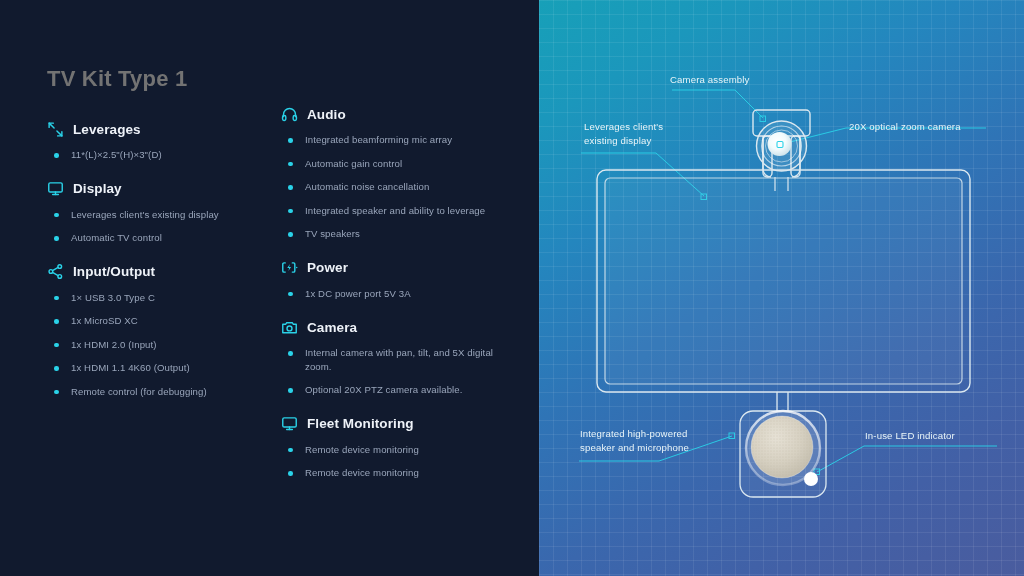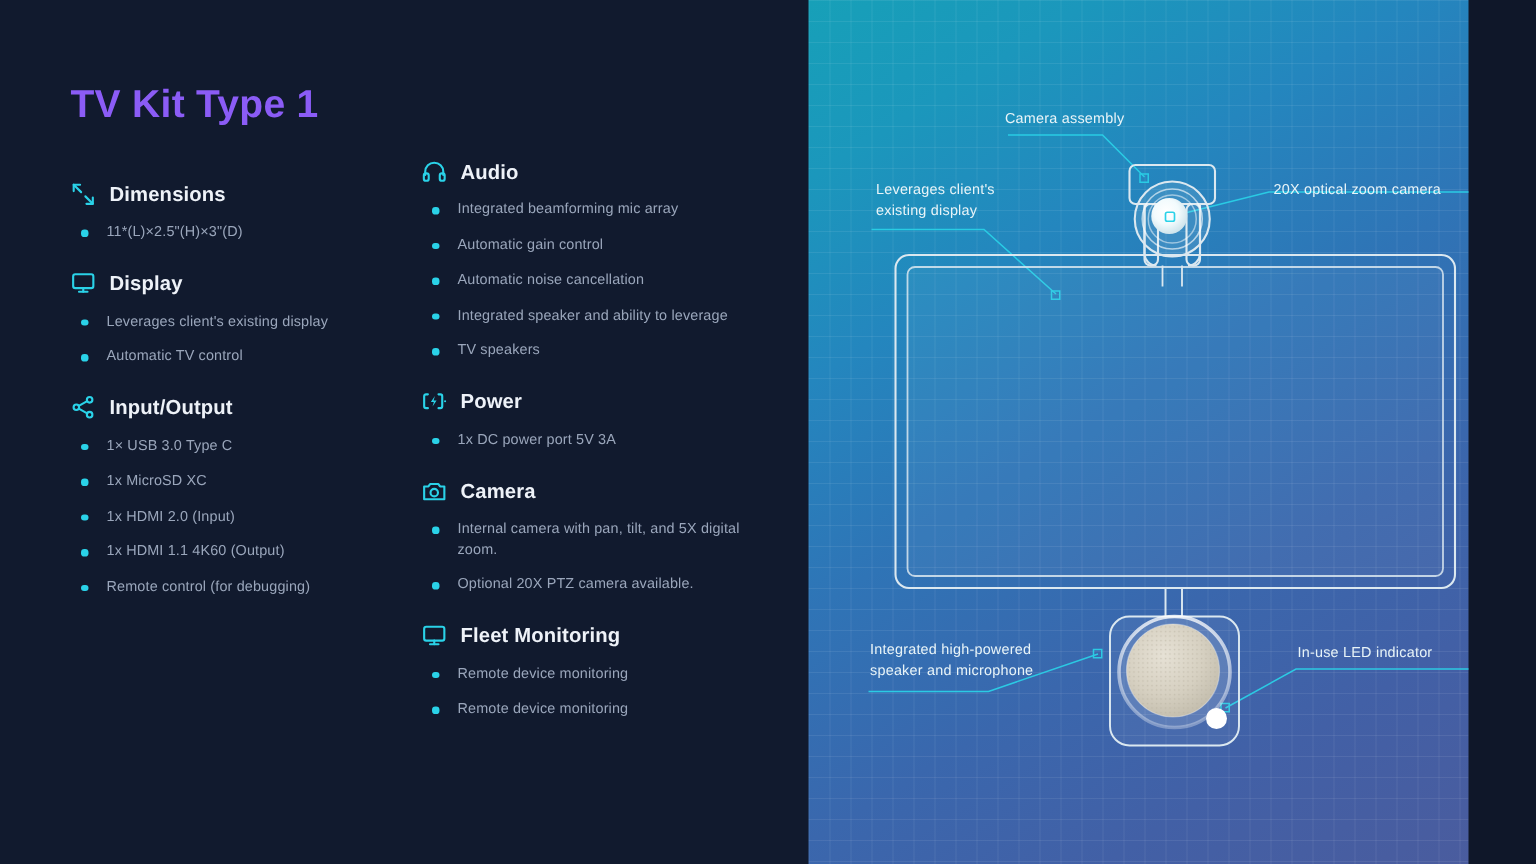--- a/index.html
+++ b/index.html
@@ -10,23 +10,23 @@
     font-family: "Liberation Sans", sans-serif;
   }
   #page { position: relative; width: 1024px; height: 576px; overflow: hidden; }
 
   
   #left-panel {
     position: absolute; left: 0; top: 0; width: 539px; height: 576px;
     background: #111a2e;
   }
   #page-title {
-    position: absolute; left: 47px; top: 54px;
-    font-size: 26px; font-weight: bold; letter-spacing: .2px;
-    color: #8b5cf6;
+    position: absolute; left: 47px; top: 66px;
+    font-size: 22px; font-weight: bold; letter-spacing: .2px;
+    color: #737373;
   }
   .spec-col { position: absolute; width: 240px; }
   #col-a { left: 47px; top: 119px; }
   #col-b { left: 281px; top: 104px; }
 
   .group { margin-bottom: 17px; }
   .group-head {
     display: flex; align-items: center; gap: 9px;
     margin-bottom: 9px; height: 20px;
   }
@@ -42,21 +42,21 @@
     margin-bottom: 10px; letter-spacing: .1px;
   }
   .bullets li::before {
     content: ""; position: absolute; left: 7px; top: 5px;
     width: 4.5px; height: 4.5px; border-radius: 50%;
     background: #2ad2e8;
   }
 
   
   #right-panel {
-    position: absolute; left: 539px; top: 0; width: 440px; height: 576px;
+    position: absolute; left: 539px; top: 0; width: 485px; height: 576px;
     background:
       linear-gradient(148deg,
         #17a0b8 0%,
         #1b97bc 14%,
         #2486be 30%,
         #2f74b6 48%,
         #3a67ad 66%,
         #4260a6 82%,
         #4a5c9e 100%);
     overflow: hidden;
@@ -96,21 +96,21 @@
         <div class="group">
           <div class="group-head">
             <span class="gicon">
               <svg viewBox="0 0 24 24" fill="none" stroke="currentColor" stroke-width="2" stroke-linecap="round" stroke-linejoin="round">
                 <polyline points="9,3 3,3 3,9"></polyline>
                 <line x1="3" y1="3" x2="10" y2="10"></line>
                 <polyline points="15,21 21,21 21,15"></polyline>
                 <line x1="21" y1="21" x2="14" y2="14"></line>
               </svg>
             </span>
-            <span class="group-title">Dimensions</span>
+            <span class="group-title">Leverages</span>
           </div>
           <ul class="bullets">
             <li>11*(L)×2.5"(H)×3"(D)</li>
           </ul>
         </div>
         <div class="group">
           <div class="group-head">
             <span class="gicon">
               <svg viewBox="0 0 24 24" fill="none" stroke="currentColor" stroke-width="2" stroke-linecap="round" stroke-linejoin="round">
                 <rect x="2.5" y="4" width="19" height="13" rx="2"></rect>

